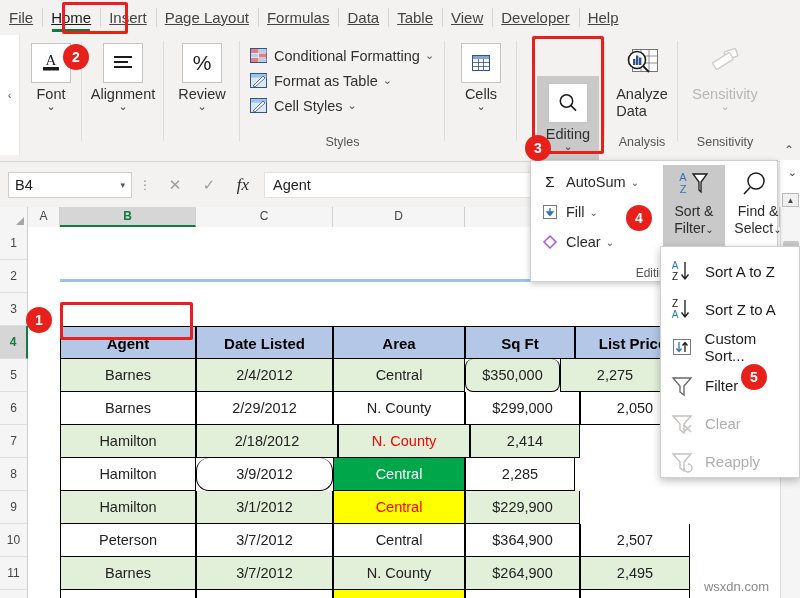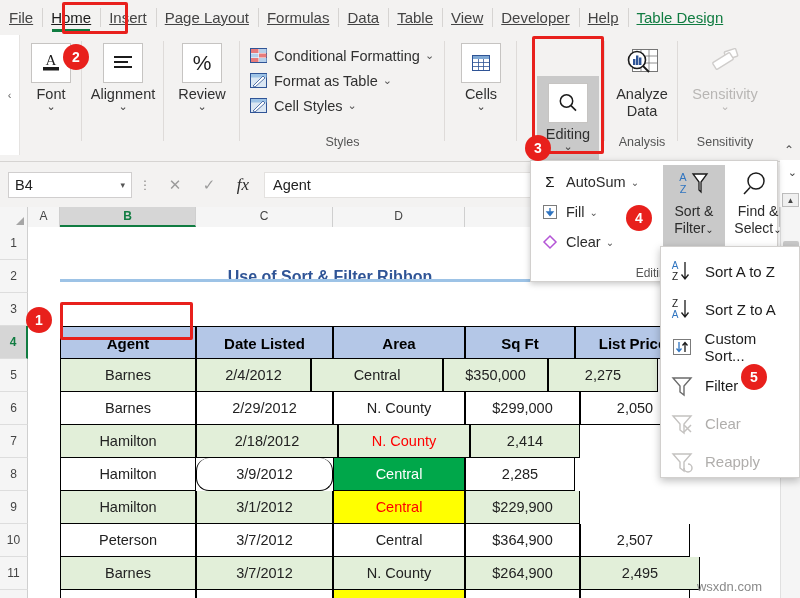--- a/index.html
+++ b/index.html
@@ -177,21 +177,21 @@
     position: absolute; right: 0; top: 207px; width: 20px; height: 391px; background: #f5f5f5;
     border-left: 1px solid #e0e0e0;
   }
   .vthumb { position: absolute; left: 2px; top: 34px; width: 16px; height: 130px; background: #c9c9c9; border-radius: 2px;}
   .vscroll-top { position: absolute; right: 0; top: 160px; width: 20px; height: 47px; background:#fff; }
   .vs-up { position:absolute; right:1px; top:193px; width:17px;height:14px;border:1px solid #bdbdbd;background:#f0f0f0;
            display:flex;align-items:center;justify-content:center;font-size:8px;color:#444;}
   .vs-caret { position:absolute; right:3px; top:166px; font-size:11px;color:#444;}
 
   .watermark {
-    position: absolute; right: 38px; bottom: 4px; font-size: 13px; color: #8a8a8a;
+    position: absolute; right: 31px; bottom: 4px; font-size: 13px; color: #8a8a8a;
   }
 
   
   .editing-pop {
     position: absolute; left: 530px; top: 160px; width: 248px; height: 122px;
     background: #fff; border: 1px solid #d2d0ce; box-shadow: 0 2px 6px rgba(0,0,0,.22);
     z-index: 40;
   }
   .ep-left { position: absolute; left: 0; top: 0; width: 112px; padding-top: 6px; }
   .ep-item { display: flex; align-items: center; height: 30px; font-size: 14.5px; color: #2b2b2b; padding-left: 8px; }
@@ -223,21 +223,20 @@
     <div class="tab">File</div>
     <div class="tab active">Home</div>
     <div class="tab">Insert</div>
     <div class="tab">Page Layout</div>
     <div class="tab">Formulas</div>
     <div class="tab">Data</div>
     <div class="tab">Table</div>
     <div class="tab">View</div>
     <div class="tab">Developer</div>
     <div class="tab">Help</div>
-    <div class="tab green">Table Design</div>
 
   </div>
 
   <div class="ribbon">
 
     <div class="rib-collapse">‹</div>
 
     <div class="group" style="left:20px; width:62px;">
       <div class="bigbtn">
         <div class="bigicon">
@@ -361,21 +360,21 @@
             <line x1="8.5" y1="16" x2="33.5" y2="16" stroke="#767676" stroke-width="0.8"></line>
             <line x1="17" y1="2.5" x2="17" y2="24.5" stroke="#767676" stroke-width="0.8"></line>
             <line x1="25" y1="2.5" x2="25" y2="24.5" stroke="#767676" stroke-width="0.8"></line>
             <circle cx="13" cy="13" r="8.5" fill="#fff" stroke="#1b1b1b" stroke-width="1.6"></circle>
             <rect x="9" y="12" width="2.4" height="6" fill="#2f5496"></rect>
             <rect x="12" y="8.5" width="2.4" height="9.5" fill="#2f5496"></rect>
             <rect x="15" y="10.5" width="2.4" height="7.5" fill="#2f5496"></rect>
             <line x1="19" y1="19" x2="25" y2="25" stroke="#1b1b1b" stroke-width="1.8"></line>
           </svg>
         </div>
-        <div class="glabel" style="line-height:17px;text-align:center;">
+        <div class="glabel" style="line-height:17px;">
           <span>Analyze</span><br><span>Data</span>
         </div>
       </div>
       <div class="gname">Analysis</div>
       <div class="gsep"></div>
     </div>
 
     <div class="group" style="left:680px; width:90px;">
       <div class="bigbtn">
         <div class="bigicon" style="border:none;background:transparent;">
@@ -436,21 +435,20 @@
     </div>
 
     <div class="sheet">
 
       <div class="srowr">
         <div class="cell" style="width:752px;"></div>
       </div>
 
       <div class="srowr">
         <div class="cell" style="width:32px;"></div>
-        <div class="cell title-cell" style="width:540px;">Use of Sort &amp; Filter Ribbon</div>
       </div>
 
       <div class="srowr">
         <div class="cell" style="width:32px;"></div>
         <div style="width:540px;position:relative;">
           <div class="blue-rule" style="position:absolute;top:-14px;left:0;right:0;"></div>
         </div>
       </div>
 
       <div class="srowr">
@@ -458,23 +456,23 @@
         <div class="cell hdrcell" style="width:136px;">Agent</div>
         <div class="cell hdrcell" style="width:137px;">Date Listed</div>
         <div class="cell hdrcell" style="width:132px;">Area</div>
         <div class="cell hdrcell" style="width:110px;">Sq Ft</div>
         <div class="cell hdrcell" style="width:115px;">List Price</div>
       </div>
       <div id="data-rows">
           <div class="srowr">
             <div class="cell" style="width: 32px;"></div>
             <div class="cell dcell band-b" style="width: 136px;">Barnes</div>
-            <div class="cell dcell band-b" style="width: 115px;">2/4/2012</div>
+            <div class="cell dcell band-b" style="width: 137px;">2/4/2012</div>
             <div class="cell dcell band-b" style="width: 132px;">Central</div>
-            <div class="cell dcell band-b" style="width: 105px;">$350,000</div>
+            <div class="cell dcell band-b" style="width: 95px; border-radius: 8px;">$350,000</div>
             <div class="cell dcell band-b" style="width: 110px;">2,275</div>
           </div>
           <div class="srowr">
             <div class="cell" style="width: 32px;"></div>
             <div class="cell dcell band-a" style="width: 136px;">Barnes</div>
             <div class="cell dcell band-a" style="width: 137px;">2/29/2012</div>
             <div class="cell dcell band-a" style="width: 132px;">N. County</div>
             <div class="cell dcell band-a" style="width: 115px;">$299,000</div>
             <div class="cell dcell band-a" style="width: 110px;">2,050</div>
           </div>
@@ -506,21 +504,21 @@
             <div class="cell dcell band-a" style="width: 132px;">Central</div>
             <div class="cell dcell band-a" style="width: 115px;">$364,900</div>
             <div class="cell dcell band-a" style="width: 110px;">2,507</div>
           </div>
           <div class="srowr">
             <div class="cell" style="width: 32px;"></div>
             <div class="cell dcell band-b" style="width: 136px;">Barnes</div>
             <div class="cell dcell band-b" style="width: 137px;">3/7/2012</div>
             <div class="cell dcell band-b" style="width: 132px;">N. County</div>
             <div class="cell dcell band-b" style="width: 115px;">$264,900</div>
-            <div class="cell dcell band-b" style="width: 120px;">2,495</div>
+            <div class="cell dcell band-b" style="width: 110px;">2,495</div>
           </div>
           <div class="srowr">
             <div class="cell" style="width: 32px;"></div>
             <div class="cell dcell band-a" style="width: 136px;">Peterson</div>
             <div class="cell dcell band-a" style="width: 137px;">2/14/2012</div>
             <div class="cell dcell cl-yellow" style="width: 132px;">Central</div>
             <div class="cell dcell band-a" style="width: 115px;">$354,000</div>
             <div class="cell dcell band-a" style="width: 110px;">2,088</div>
           </div>
         </div>

